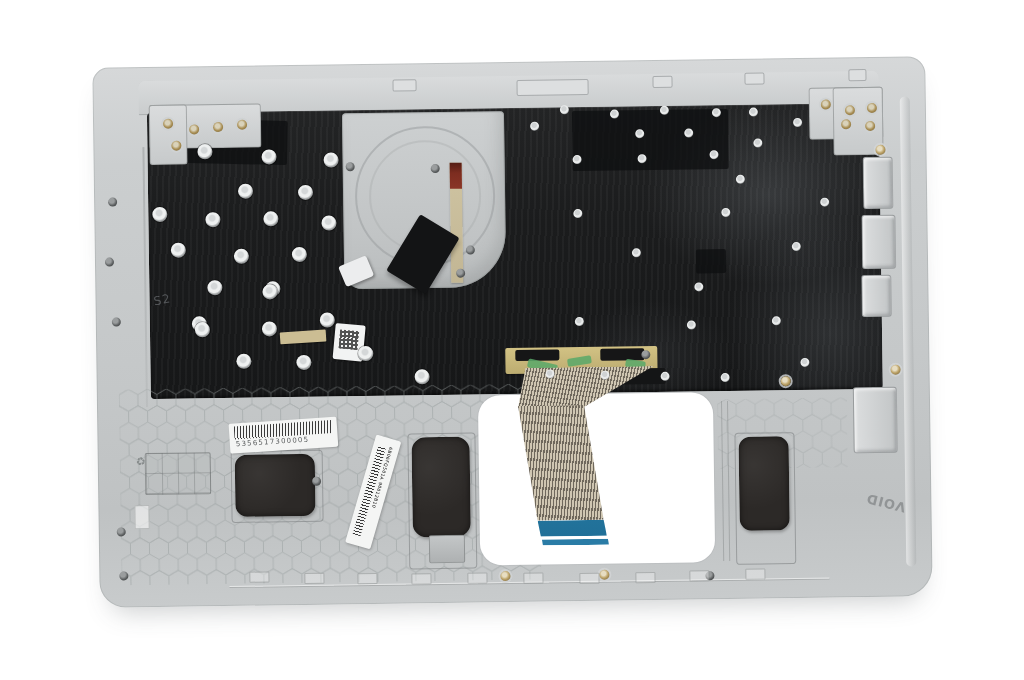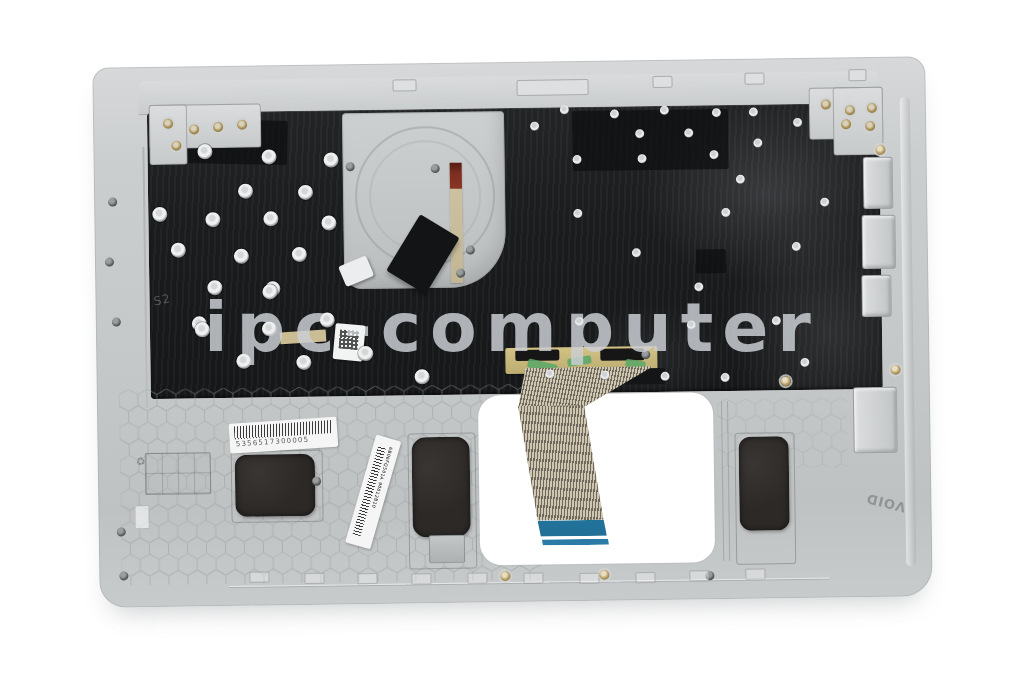--- a/index.html
+++ b/index.html
@@ -345,14 +345,13 @@
         <div class="rim-slot" style="left: 312px; top: 510px;"></div>
         <div class="rim-slot" style="left: 368px; top: 510px;"></div>
         <div class="rim-slot" style="left: 424px; top: 511px;"></div>
         <div class="rim-slot" style="left: 480px; top: 512px;"></div>
         <div class="rim-slot" style="left: 536px; top: 512px;"></div>
         <div class="rim-slot" style="left: 590px; top: 511px;"></div>
         <div class="rim-slot" style="left: 646px; top: 510px;"></div>
       </div>
   </div>
 
-  <div class="watermark">ipc-computer</div>
 </div>
 
 </body></html>

